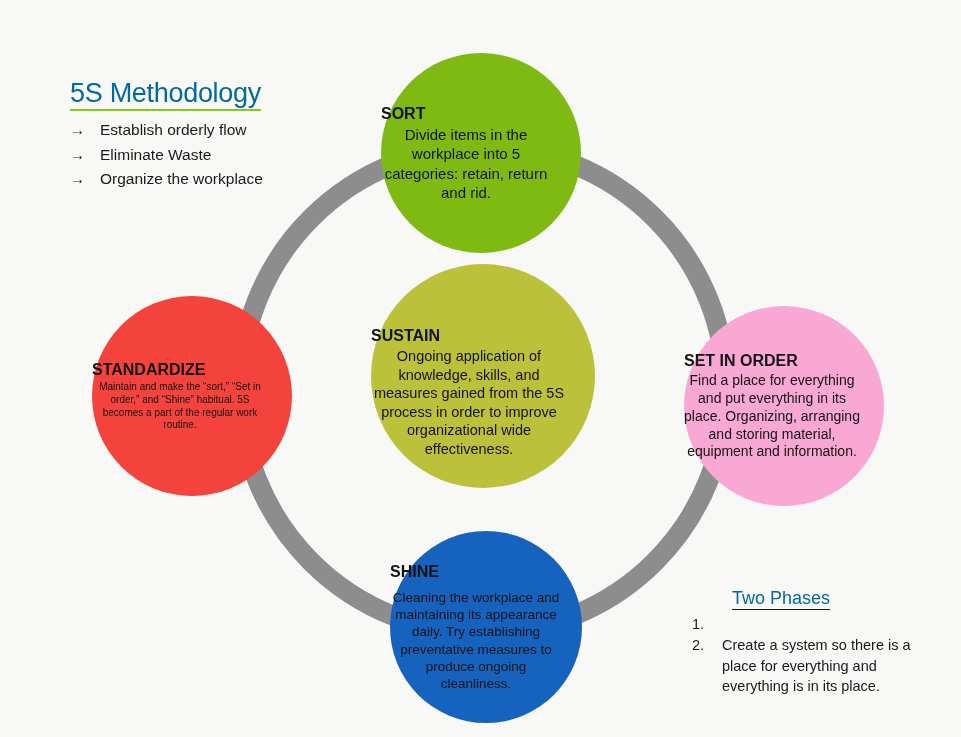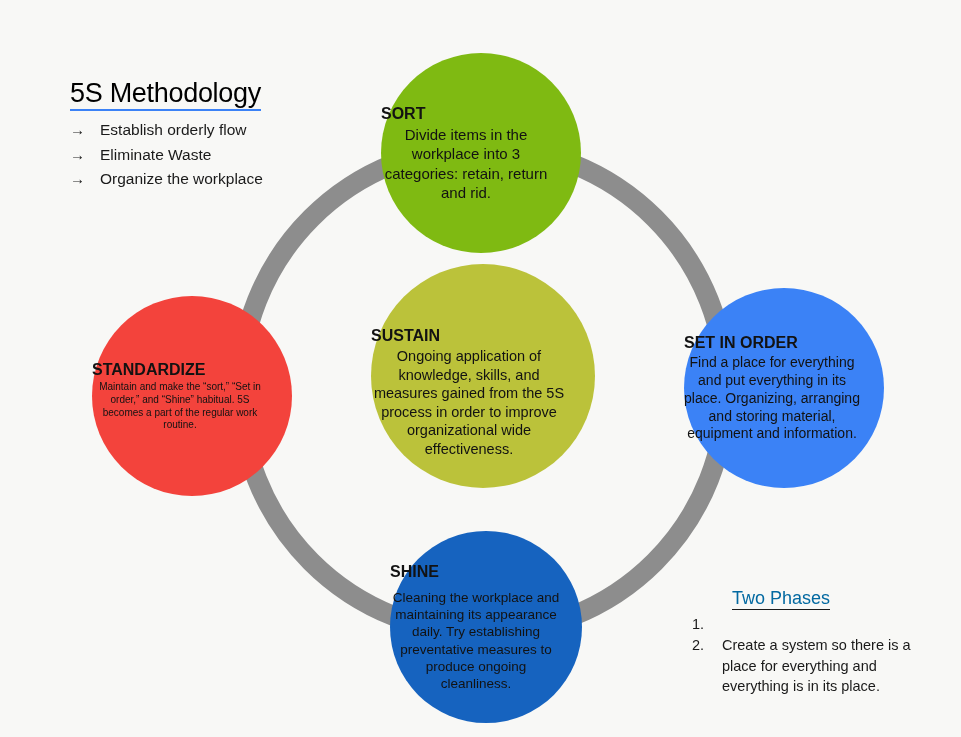--- a/index.html
+++ b/index.html
@@ -24,23 +24,23 @@
   
   #title-block {
     position: absolute;
     left: 70px;
     top: 78px;
     width: 300px;
   }
   #title-block .heading {
     font-size: 27px;
     font-weight: 400;
-    color: #000000;
+    color: #0369a1;
     letter-spacing: -0.3px;
-    border-bottom: 2px solid #3b82f6;
+    border-bottom: 2px solid #84cc16;
     display: inline-block;
     padding-bottom: 1px;
     line-height: 1.12;
     text-align: center;
   }
   #title-block ul {
     list-style: none;
     margin: 7px 0 0 0;
     padding: 0;
   }
@@ -108,23 +108,23 @@
 
   #node-standardize {
     left: 92px; top: 296px;
     width: 200px; height: 200px;
     background: #f3433c;
   }
   #node-standardize .node-title { font-size: 16px; }
   #node-standardize .node-body { font-size: 10px; width: 176px; }
 
   #node-setinorder {
-    left: 684px; top: 288px;
+    left: 684px; top: 306px;
     width: 200px; height: 200px;
-    background: #3b82f6;
+    background: #f9a8d4;
   }
   #node-setinorder .node-title { font-size: 16px; }
   #node-setinorder .node-body { font-size: 14px; width: 176px; }
 
   #node-shine {
     left: 390px; top: 531px;
     width: 192px; height: 192px;
     background: #1663bf;
     gap: 6px;
   }
@@ -190,21 +190,21 @@
       </li>
       <li>
         <span class="arrow">→</span>
         <span>Organize the workplace</span>
       </li>
     </ul>
   </div>
 
   <div class="node" id="node-sort">
     <div class="node-title">SORT</div>
-    <div class="node-body">Divide items in the workplace into 3 categories: retain, return and rid.</div>
+    <div class="node-body">Divide items in the workplace into 5 categories: retain, return and rid.</div>
   </div>
 
   <div class="node" id="node-setinorder">
     <div class="node-title">SET IN ORDER</div>
     <div class="node-body">Find a place for everything and put everything in its place. Organizing, arranging and storing material, equipment and information.</div>
   </div>
 
   <div class="node" id="node-shine">
     <div class="node-title">SHINE</div>
     <div class="node-body">Cleaning the workplace and maintaining its appearance daily.  Try establishing preventative measures to produce ongoing cleanliness.</div>

